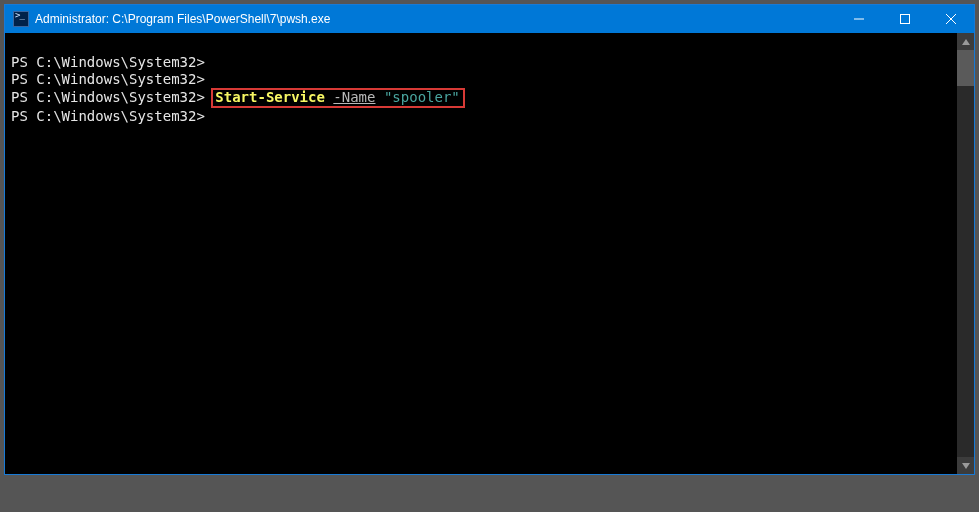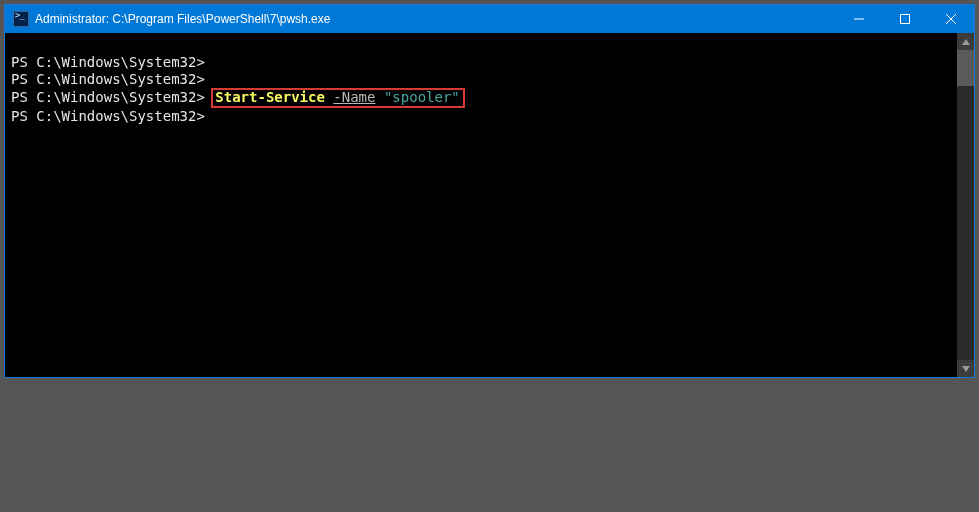--- a/index.html
+++ b/index.html
@@ -1,19 +1,19 @@
 <!DOCTYPE html>
 <html><head>
 <meta charset="utf-8">
 <style>
   * { margin: 0; padding: 0; box-sizing: border-box; }
   html, body { width: 979px; height: 512px; overflow: hidden; font-family: "Segoe UI", Tahoma, sans-serif; background: #555; }
   .window {
     position: absolute;
-    left: 4px; top: 4px; width: 971px; height: 374px;
+    left: 4px; top: 4px; width: 971px; height: 471px;
     background: #000;
     border: 1px solid #187ad6;
     display: flex;
     flex-direction: column;
   }
   .titlebar {
     height: 28px;
     background: #0078d7;
     display: flex;
     align-items: center;

